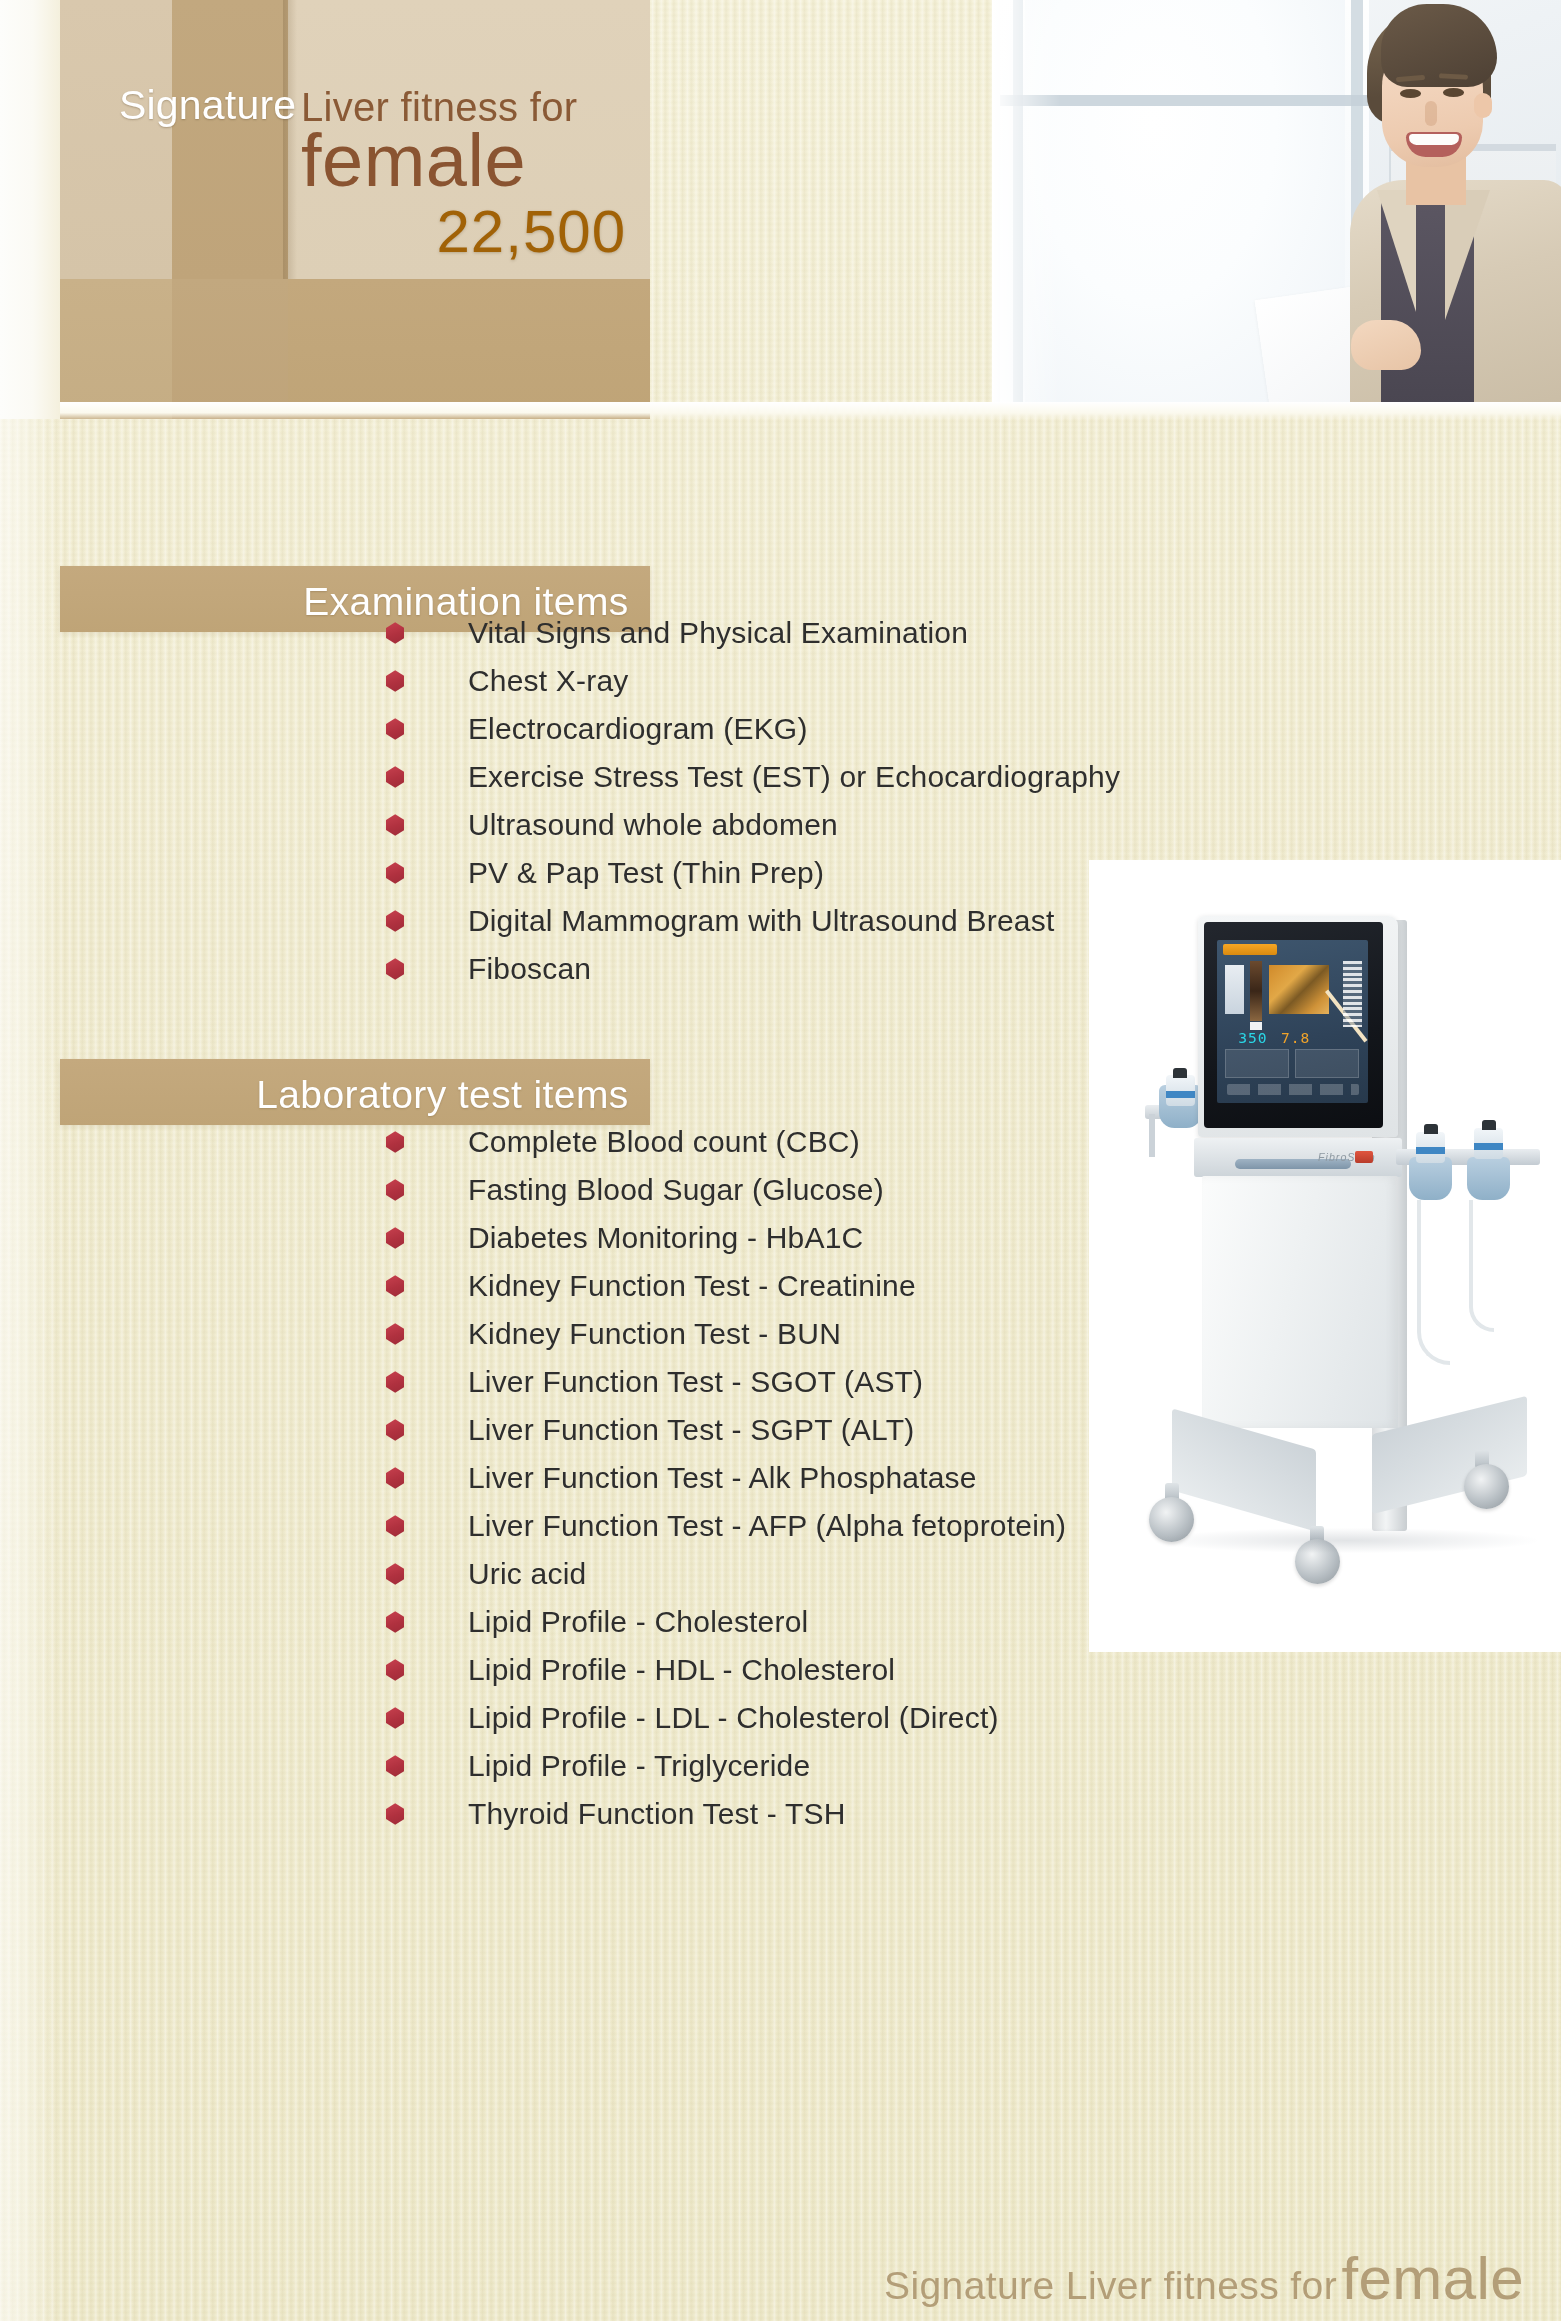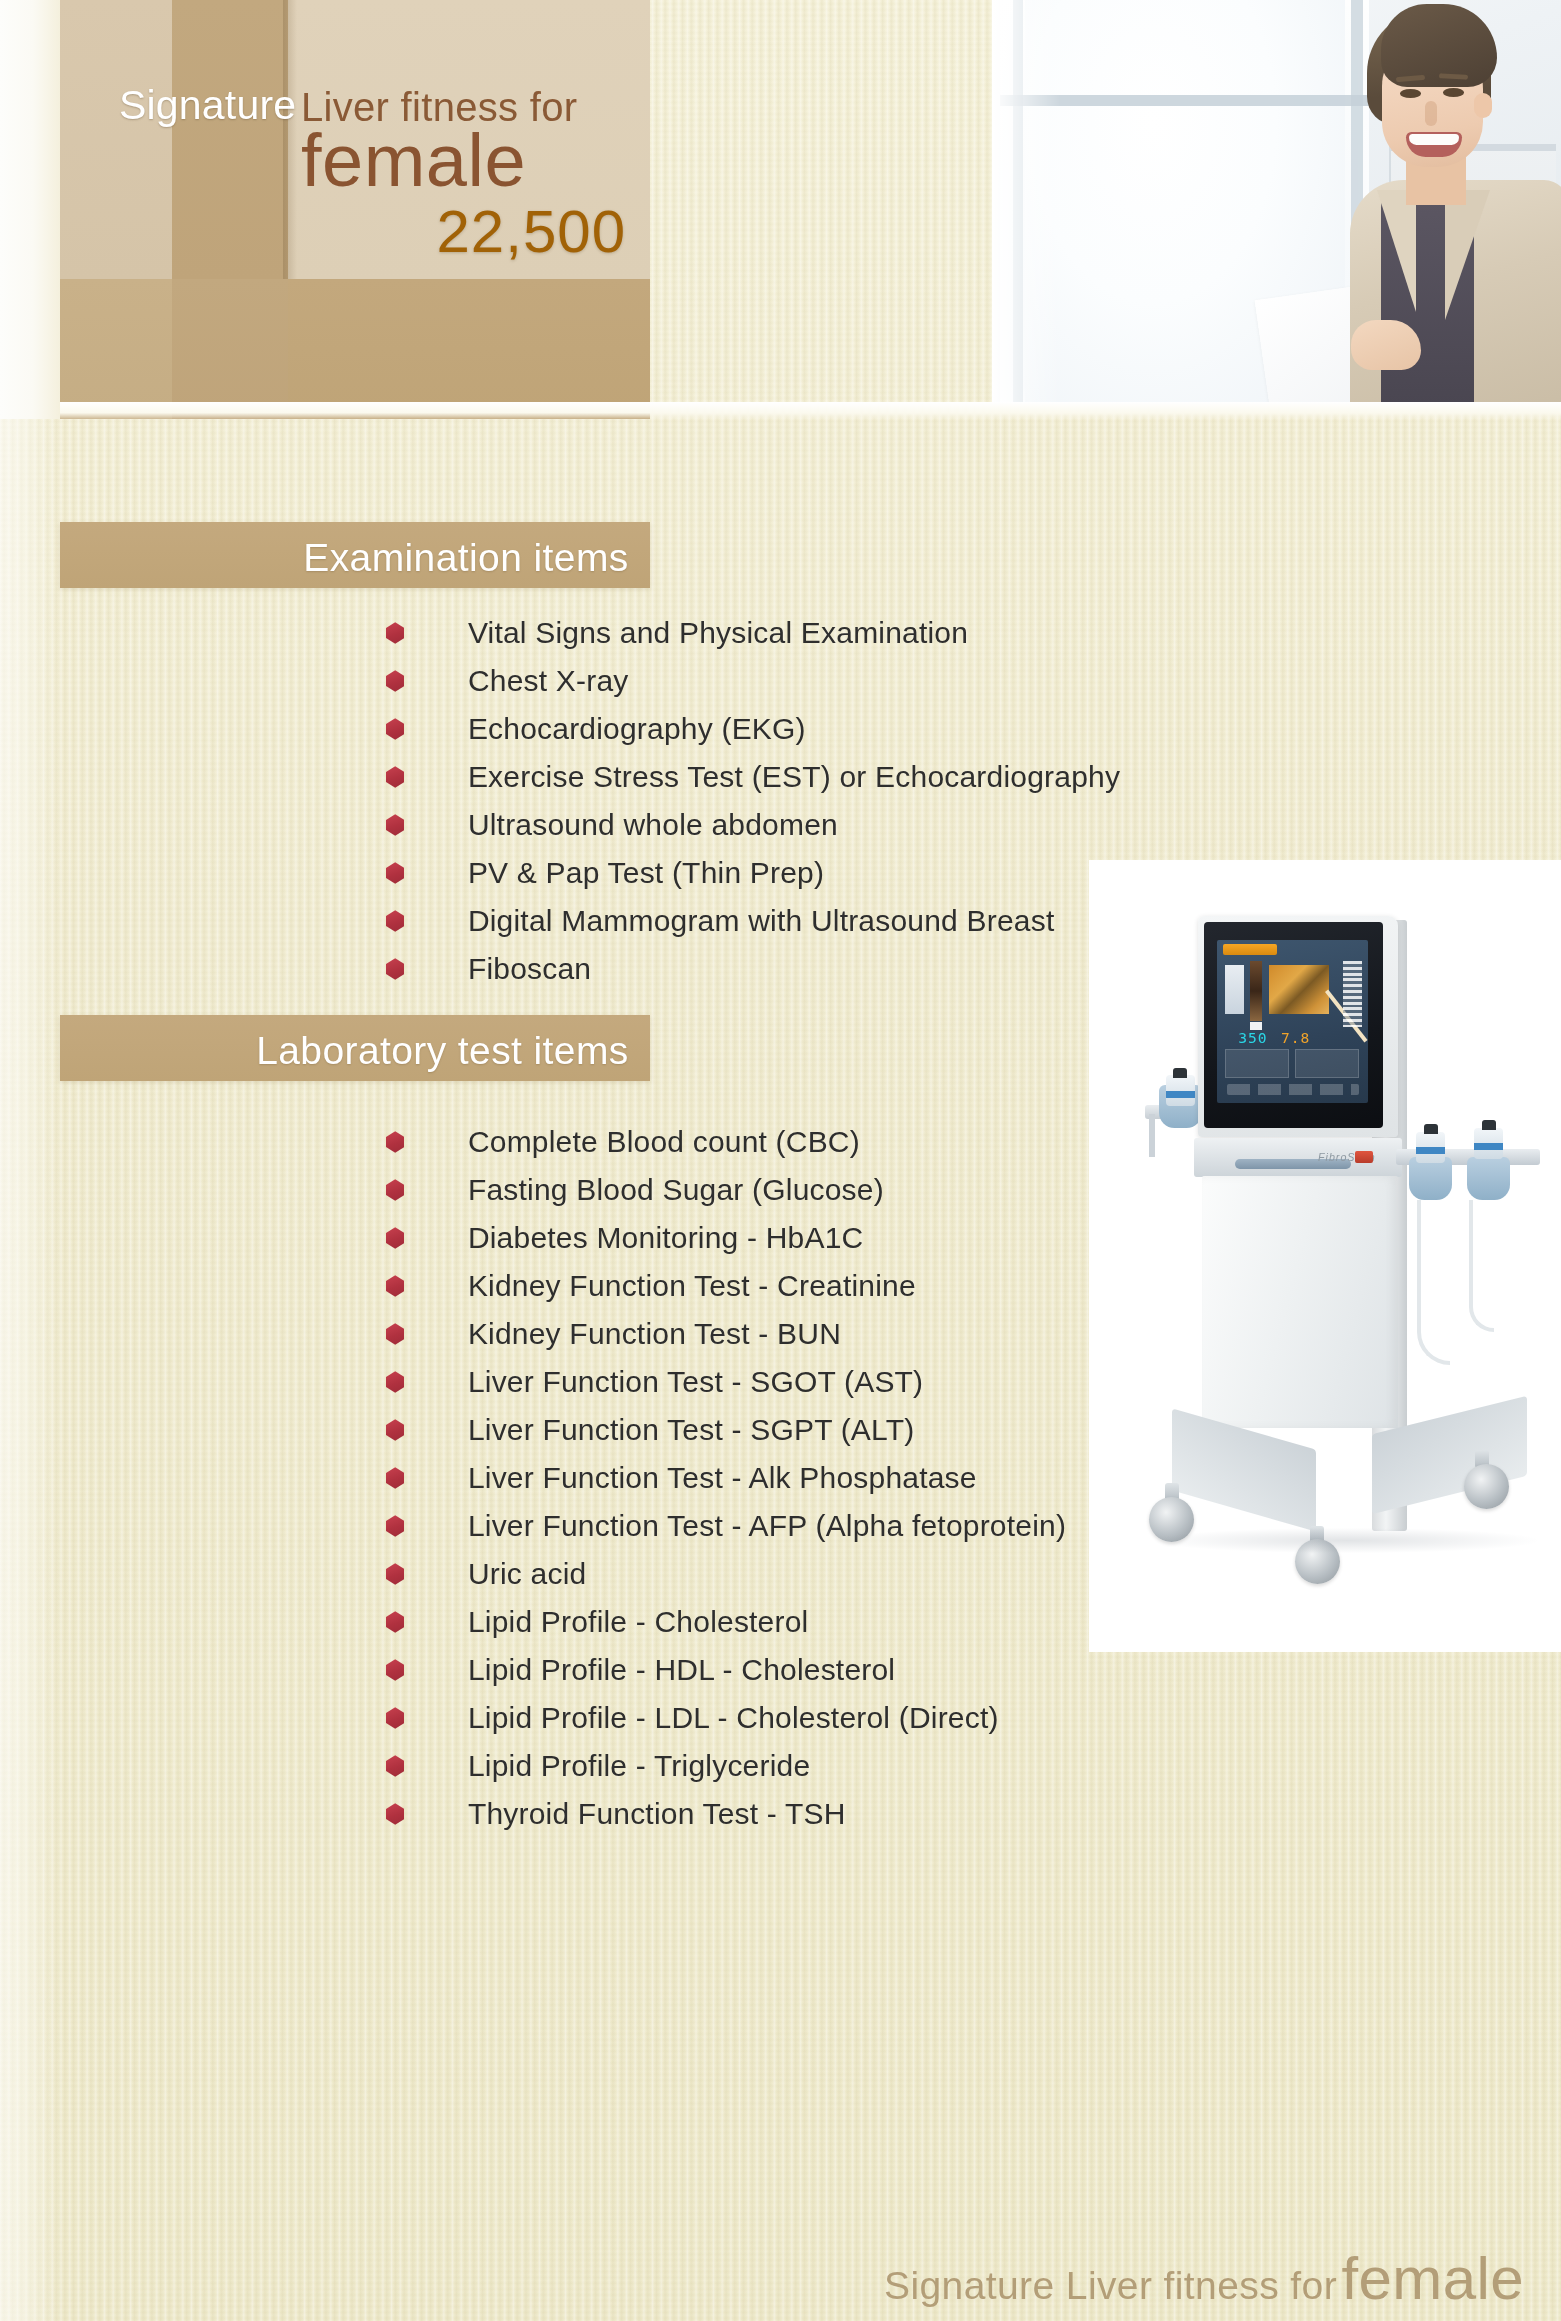--- a/index.html
+++ b/index.html
@@ -175,20 +175,21 @@
     position:absolute; left: 60px; top: 402px; width: 1501px; height: 17.5px;
     background: linear-gradient(180deg,#ffffff 0%, #fbf9ee 60%, rgba(244,240,221,0) 100%);
   }
 
   
   .section-bar {
     position: absolute;
     left: 60px; width: 590px; height: 66px;
     background: linear-gradient(180deg,#c4a97e 0%, #bfa477 100%);
     box-shadow: 0 1.9px 4.9px rgba(150,125,85,.18);
+    margin-top: 44px;
   }
   .section-bar span {
     position: absolute; right: 21.3px; bottom: 7.8px;
     font-size: 39px; color: #ffffff; letter-spacing: 0.4px;
     text-shadow: 0 1px 1.9px rgba(110,85,50,.30);
   }
   #bar-exam { top: 522px; }
   #bar-lab  { top: 1015px; }
 
   
@@ -454,21 +455,21 @@
   <div class="li">
     <div class="bullet"></div>
     <div class="li-text">Vital Signs and Physical Examination</div>
   </div>
   <div class="li">
     <div class="bullet"></div>
     <div class="li-text">Chest X-ray</div>
   </div>
   <div class="li">
     <div class="bullet"></div>
-    <div class="li-text">Echocardiography (EKG)</div>
+    <div class="li-text">Electrocardiogram (EKG)</div>
   </div>
   <div class="li">
     <div class="bullet"></div>
     <div class="li-text">Exercise Stress Test (EST) or Echocardiography</div>
   </div>
   <div class="li">
     <div class="bullet"></div>
     <div class="li-text">Ultrasound whole abdomen</div>
   </div>
   <div class="li">

